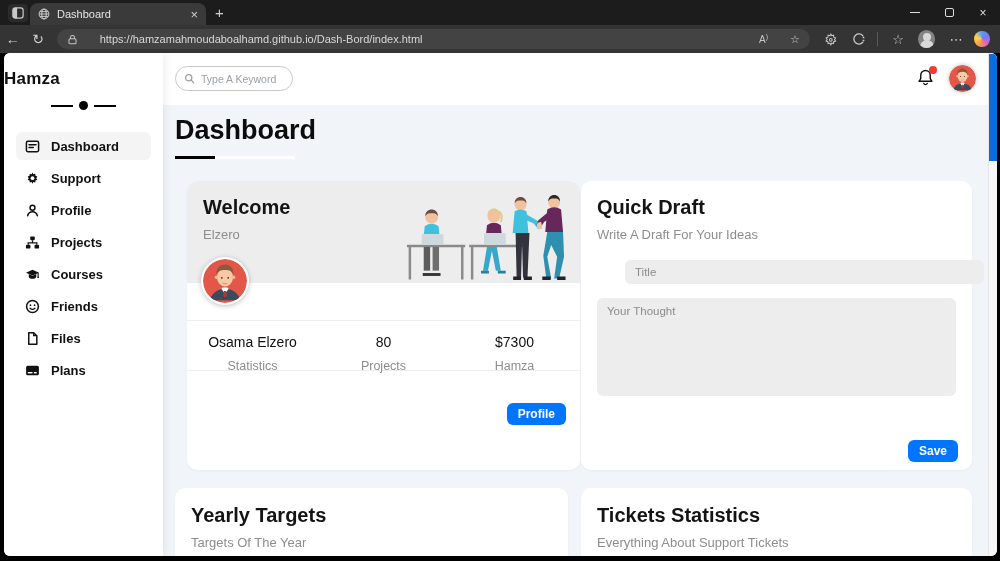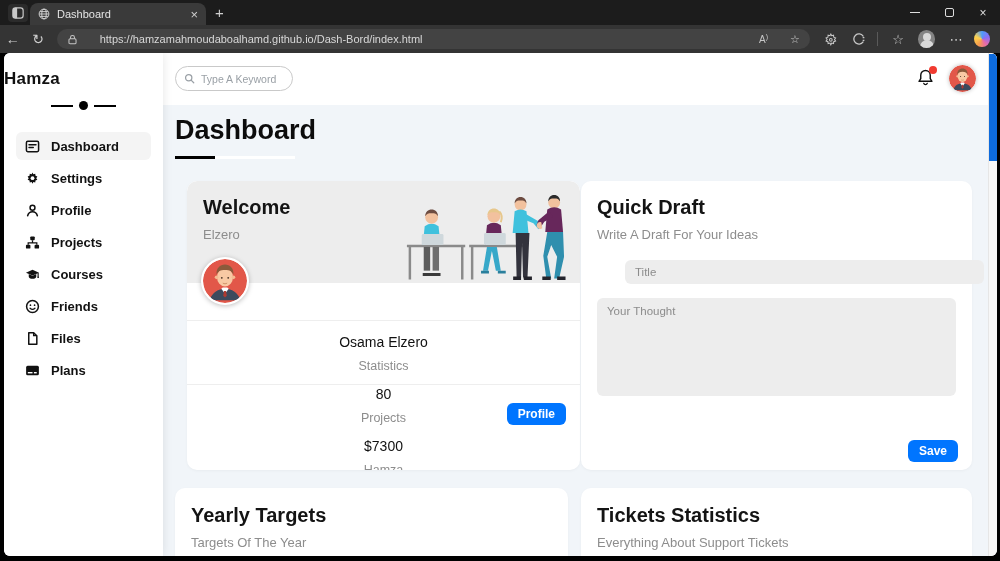--- a/index.html
+++ b/index.html
@@ -64,21 +64,21 @@
 
   .card { position:absolute; background:#fff; border-radius:10px; box-shadow:0 1px 3px rgba(0,0,0,.04); }
   .card h2 { font-size:20px; font-weight:800; color:#141414; }
   .card .sub { font-size:13px; color:#8d8d8d; margin-top:8px; }
 
   
   .welcome { left:183px; top:128px; width:393px; height:289px; overflow:hidden; }
   .welcome-top { position:relative; height:102px; background:#ededed; border-radius:10px 10px 0 0; padding:15px 0 0 16px; }
   .welcome-top .illus { position:absolute; right:12px; bottom:0; width:168px; height:92px; }
   .welcome-avatar { position:absolute; left:14px; top:76px; width:48px; height:48px; border-radius:50%; border:2px solid #fff; box-shadow:0 1px 5px rgba(0,0,0,.25); overflow:hidden; z-index:2; background:#fff; }
-  .welcome-stats { position:absolute; left:0; top:139px; width:100%; height:65px; border-top:1px solid #eee; border-bottom:1px solid #eee; display:flex;flex-direction:column; }
+  .welcome-stats { position:absolute; left:0; top:139px; width:100%; height:51px; border-top:1px solid #eee; border-bottom:1px solid #eee; display:flex; }
   .stat { flex:1; text-align:center; padding-top:13px; }
   .stat .val { font-size:14px; color:#111; }
   .stat .lab { font-size:12.5px; color:#8d8d8d; margin-top:9px; }
   .btn { display:inline-block; border:none; color:#fff; font-size:12px; font-weight:600; padding:4px 11px; border-radius:6px; font-family:inherit; }
   .welcome .btn { position:absolute; right:14px; top:222px; }
 
   
   .draft { left:577px; top:128px; width:391px; height:289px; padding:15px 16px; }
   .draft input, .draft textarea { width:100%; background:#ededed; border:none; border-radius:6px; font-size:11.5px; color:#333; padding:7px 10px; outline:none; resize:none; font-family:inherit; }
   .draft input { margin-top:18px; height:24px;margin-left:28px; }
@@ -183,21 +183,21 @@
               <rect x="1.5" y="2.5" width="13" height="11" rx="1.5" fill="none" stroke="#111" stroke-width="1.6"></rect>
               <path d="M4.3 6h7.4M4.3 9h4.5" stroke="#111" stroke-width="1.6" stroke-linecap="round"></path>
             </svg>
           <span>Dashboard</span>
         </div>
         <div class="nav-item">
           <svg viewBox="0 0 16 16">
               <path d="M8 1.6l.9 1.9 2-.5.3 2.1 2 .8-1.2 1.7 1.2 1.7-2 .8-.3 2.1-2-.5-.9 1.9-.9-1.9-2 .5-.3-2.1-2-.8 1.2-1.7-1.2-1.7 2-.8.3-2.1 2 .5z" fill="#111"></path>
               <circle cx="8" cy="7.6" r="2" fill="#fff"></circle>
             </svg>
-          <span>Settings</span>
+          <span>Support</span>
         </div>
         <div class="nav-item">
           <svg viewBox="0 0 16 16">
               <circle cx="8" cy="5" r="2.6" fill="none" stroke="#111" stroke-width="1.6"></circle>
               <path d="M2.8 13.6c.8-3 2.8-4.3 5.2-4.3s4.4 1.3 5.2 4.3" fill="none" stroke="#111" stroke-width="1.6" stroke-linecap="round"></path>
             </svg>
           <span>Profile</span>
         </div>
         <div class="nav-item">
           <svg viewBox="0 0 16 16">

